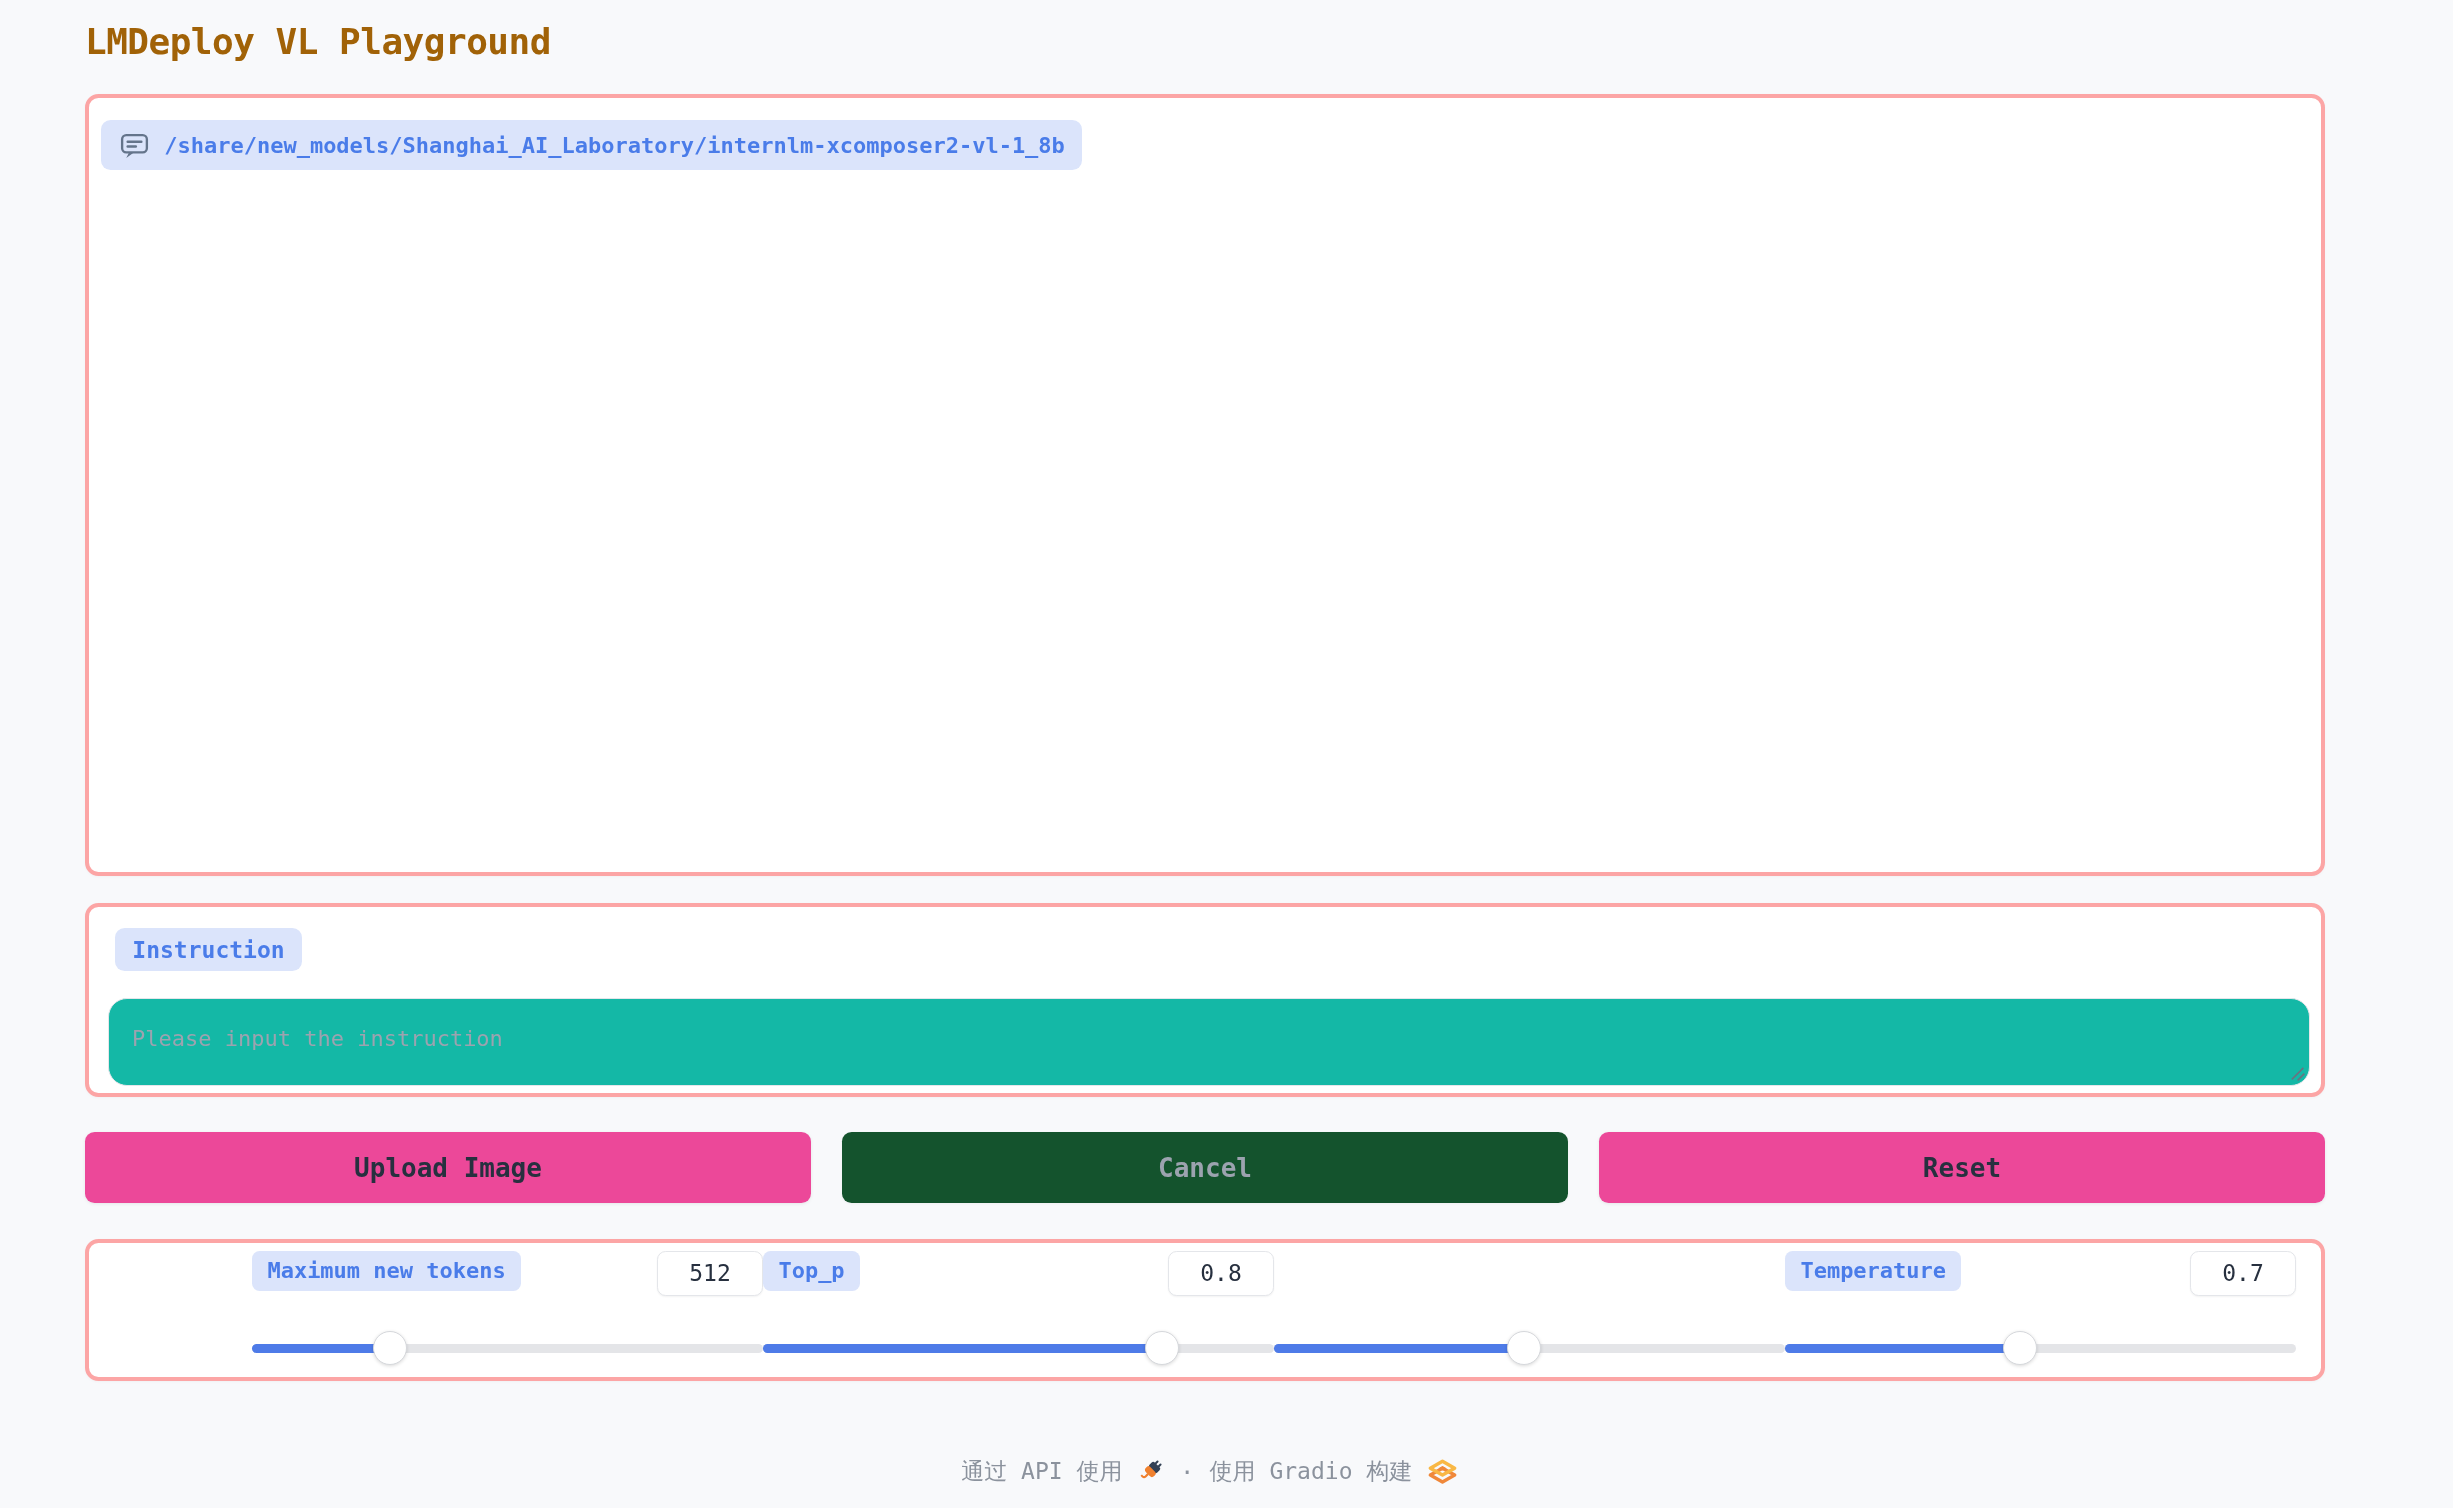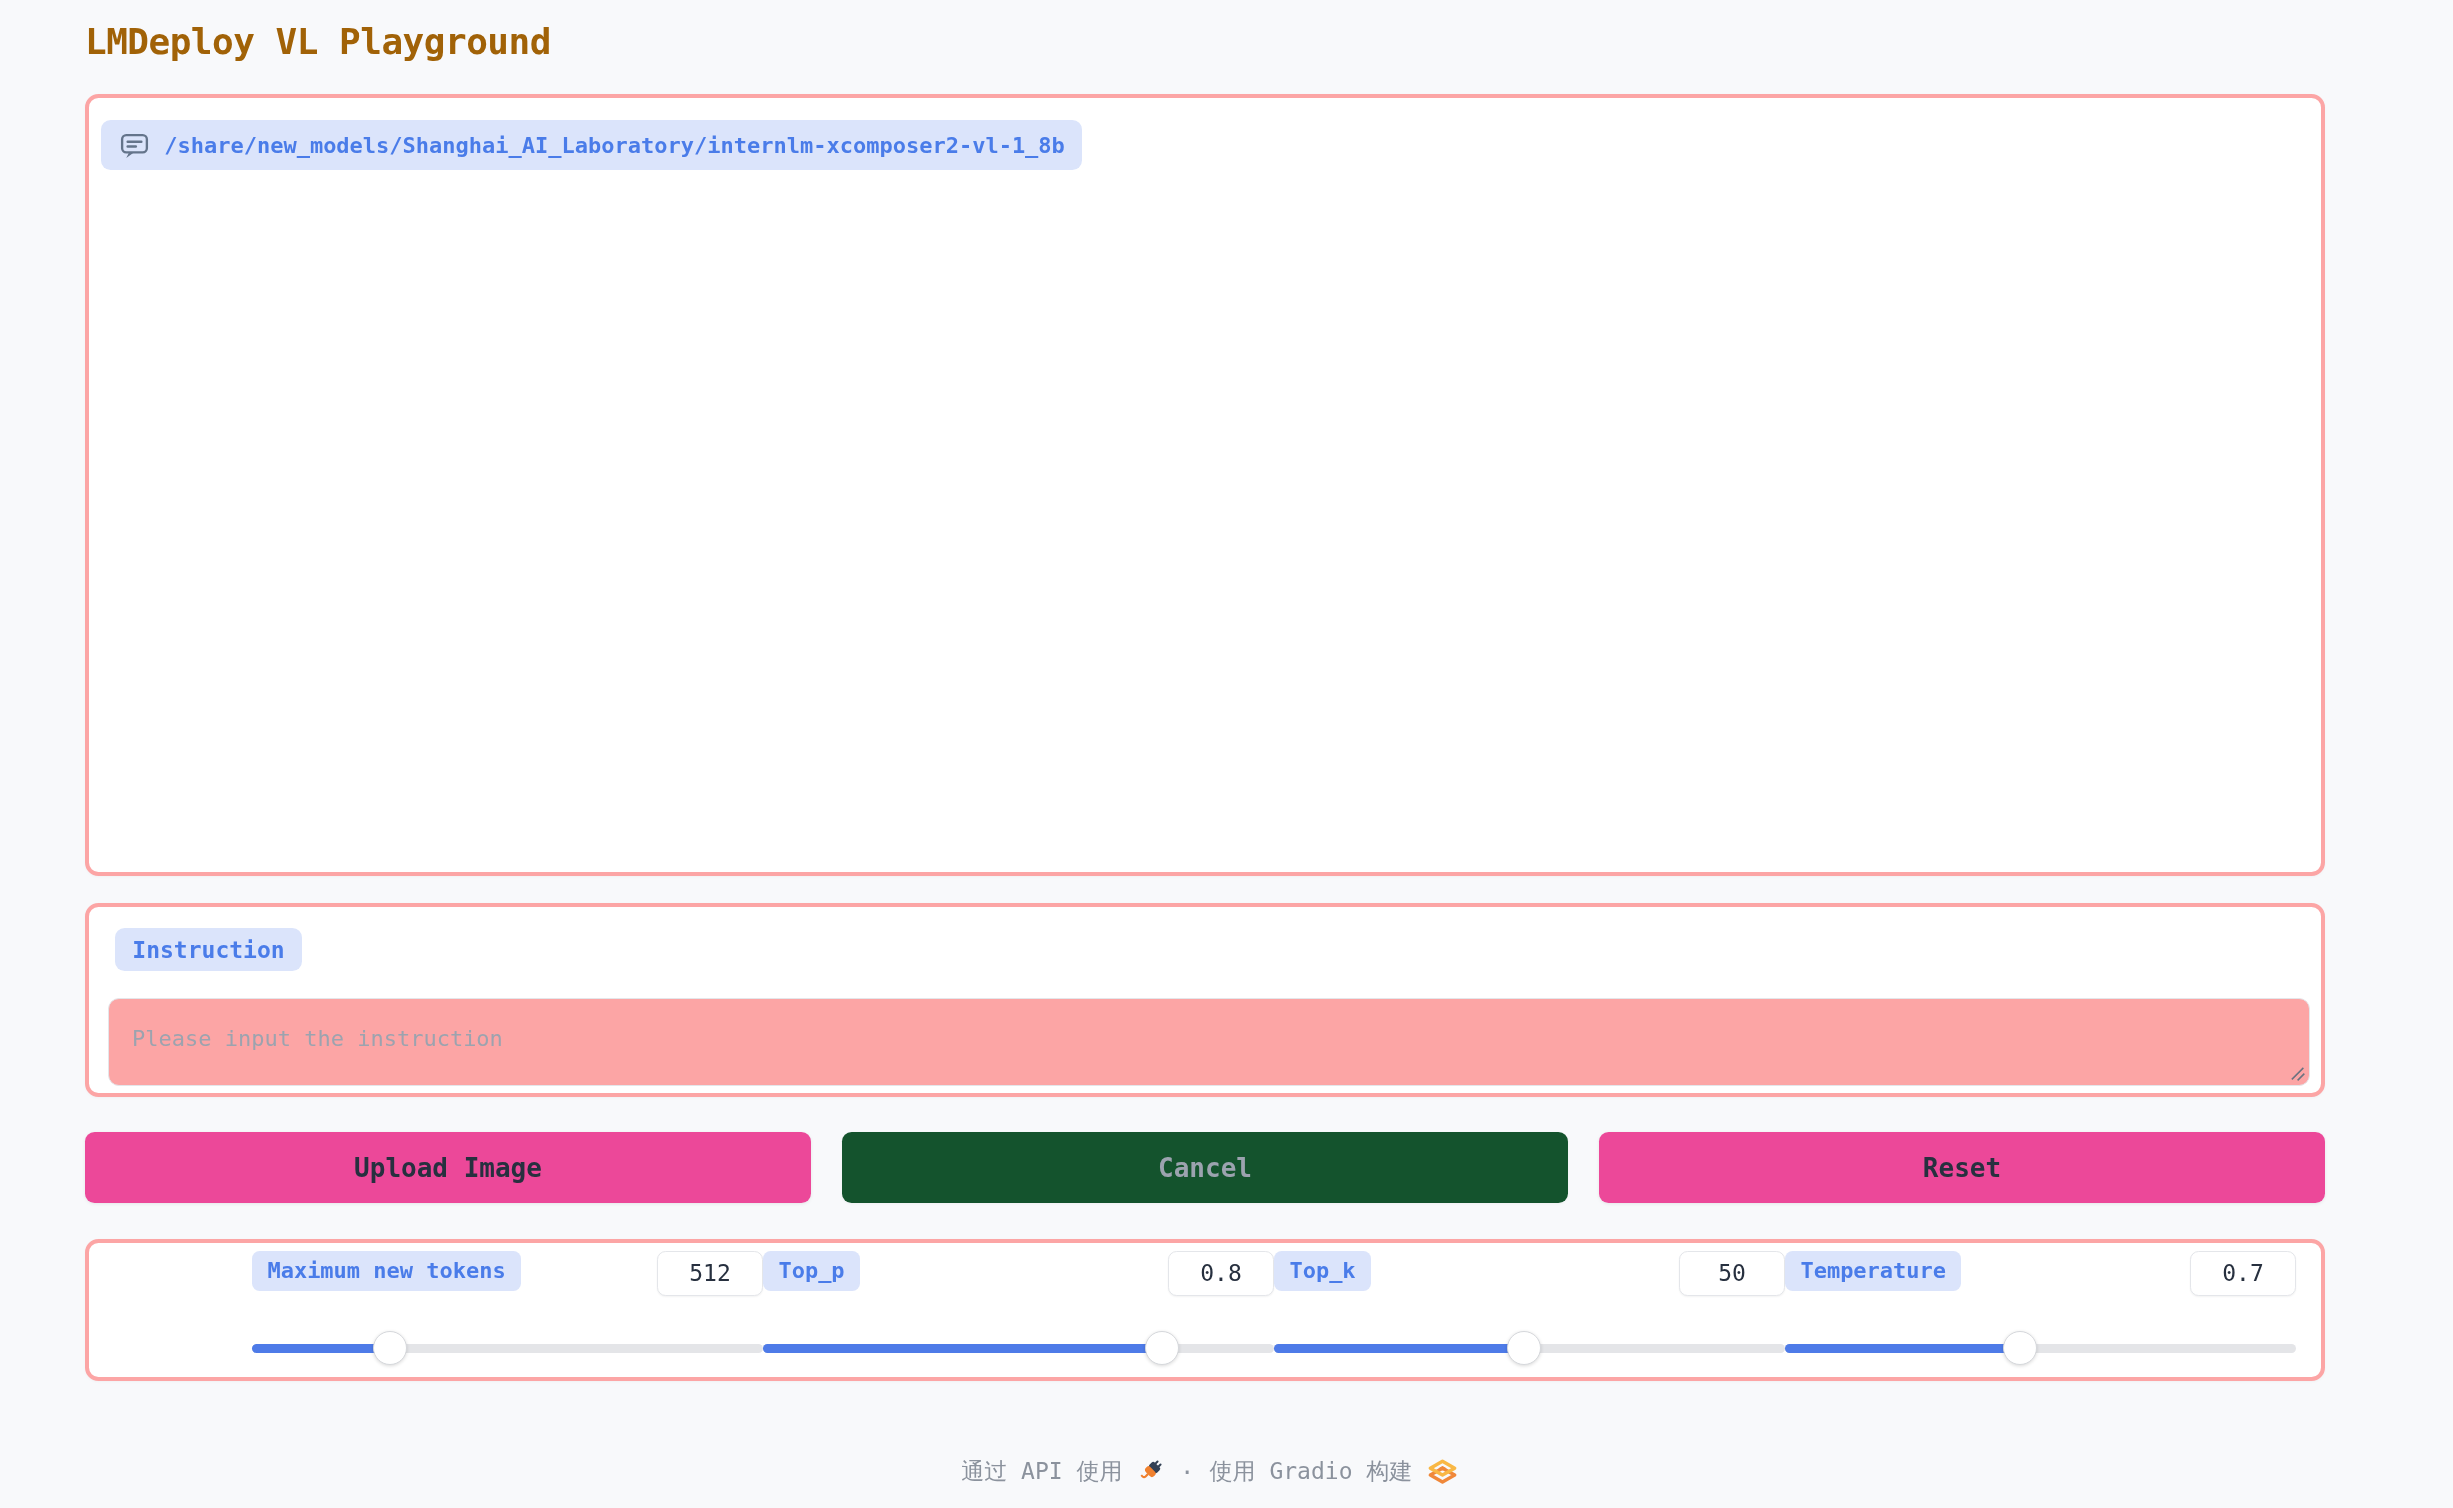--- a/index.html
+++ b/index.html
@@ -35,22 +35,22 @@
     font-weight: 700; border-radius: 9.6px;
     white-space: nowrap;
   }
   .model-chip { margin: 22px 0 0 11.5px; padding: 8.6px 17.3px; font-size: 22px; }
   .model-chip svg { width: 33px; height: 33px; flex: 0 0 auto; }
   .instruction-chip { margin: 21px 0 0 26px; padding: 8.6px 17.3px; font-size: 23px; align-items: flex-end; }
 
   .instruction-textarea-wrap { position: absolute; left: 19px; top: 91px; width: 2202px; height: 88px; }
   .instruction-textarea {
     width: 100%; height: 100%;
-    border: 1px solid #e4e6ea; border-radius: 11px;
-    background: #fca5a5; resize: none; outline: none;
+    border: 1px solid #e4e6ea; border-radius: 19px;
+    background: #14b8a6; resize: none; outline: none;
     font-family: "DejaVu Sans Mono", "Liberation Mono", monospace;
     font-size: 22px; color: #374151;
     padding: 27px 23px;
   }
   .instruction-textarea::placeholder { color: #9ca3af; }
   .resize-handle { position: absolute; right: 4.8px; bottom: 4.8px; pointer-events: none; }
 
   .buttons-row {
     position: absolute; left: 0; top: 1132px; width: 2240px;
     display: flex; gap: 31px;
@@ -155,24 +155,20 @@
         <span class="chip slider-chip">Top_p</span>
         <input class="slider-value-input" type="text" value="0.8" style="">
       </div>
       <div class="slider-track">
         <div class="slider-fill" style="width: 78%;"></div>
         <div class="slider-thumb" style="left: 78%;"></div>
       </div>
     </div>
 
     <div class="slider-group">
-      <div class="slider-head">
-        <span class="chip slider-chip">Top_k</span>
-        <input class="slider-value-input" type="text" value="50" style="">
-      </div>
       <div class="slider-track">
         <div class="slider-fill" style="width: 49%;"></div>
         <div class="slider-thumb" style="left: 49%;"></div>
       </div>
     </div>
 
     <div class="slider-group">
       <div class="slider-head">
         <span class="chip slider-chip">Temperature</span>
         <input class="slider-value-input" type="text" value="0.7" style="">

